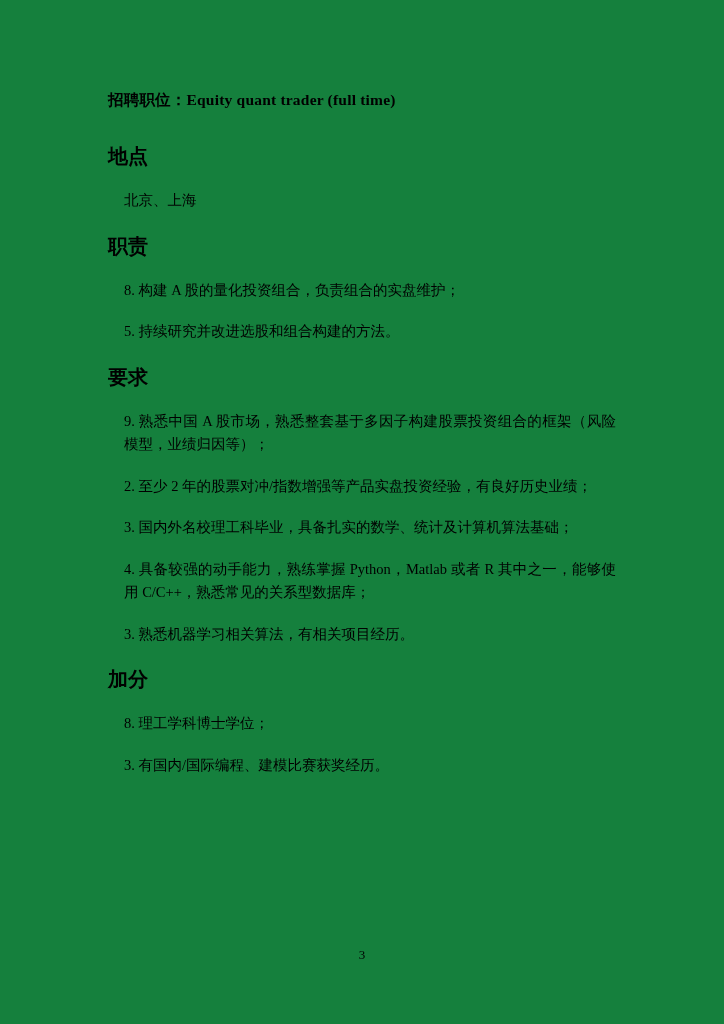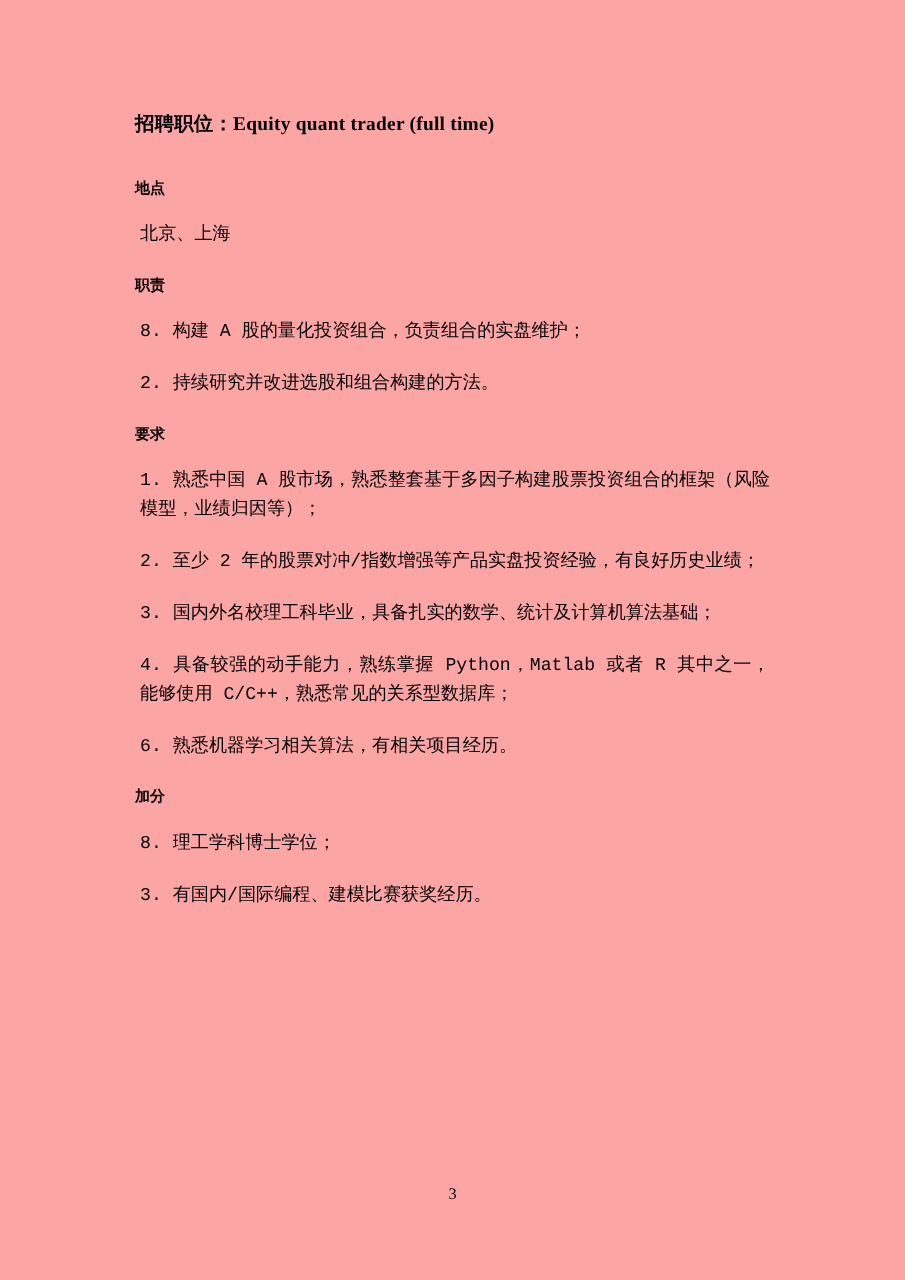--- a/index.html
+++ b/index.html
@@ -11,44 +11,43 @@
     height: 1024px;
     background: #ffffff;
     font-family: "Liberation Serif", "DejaVu Serif", serif;
     color: #000000;
     overflow: hidden;
   }
   .page {
     position: relative;
     width: 724px;
     height: 1024px;
-    background: #fca5a5;
+    background: #15803d;
     box-sizing: border-box;
     padding: 88px 108px 0 108px;
   }
   .doc-title {
     font-size: 15.5px;
     font-weight: bold;
     line-height: 1.5;
     margin: 0 0 30px 0;
     letter-spacing: 0.2px;
   }
   .section-heading {
-    font-size: 12px;
+    font-size: 20px;
     font-weight: bold;
     line-height: 1.5;
     margin: 0 0 18px 0;
   }
   .para {
     font-size: 14.5px;
     line-height: 1.62;
-    margin: 0 0 18px 4px;
+    margin: 0 0 18px 16px;
     text-align: justify;
     text-justify: inter-ideograph;
-    font-family: Liberation Mono, monospace;
   }
   .block {
     margin: 0;
     padding: 0;
   }
   .page-number {
     position: absolute;
     left: 0;
     right: 0;
     top: 948px;
@@ -65,30 +64,30 @@
   <h1 class="doc-title">招聘职位：Equity quant trader (full time)</h1>
 
   <div class="block">
     <div class="section-heading">地点</div>
     <p class="para">北京、上海</p>
   </div>
 
   <div class="block">
     <div class="section-heading">职责</div>
     <p class="para">8. 构建 A 股的量化投资组合，负责组合的实盘维护；</p>
-    <p class="para">2. 持续研究并改进选股和组合构建的方法。</p>
+    <p class="para">5. 持续研究并改进选股和组合构建的方法。</p>
   </div>
 
   <div class="block">
     <div class="section-heading">要求</div>
-    <p class="para">1. 熟悉中国 A 股市场，熟悉整套基于多因子构建股票投资组合的框架（风险模型，业绩归因等）；</p>
+    <p class="para">9. 熟悉中国 A 股市场，熟悉整套基于多因子构建股票投资组合的框架（风险模型，业绩归因等）；</p>
     <p class="para">2. 至少 2 年的股票对冲/指数增强等产品实盘投资经验，有良好历史业绩；</p>
     <p class="para">3. 国内外名校理工科毕业，具备扎实的数学、统计及计算机算法基础；</p>
     <p class="para">4. 具备较强的动手能力，熟练掌握 Python，Matlab 或者 R 其中之一，能够使用 C/C++，熟悉常见的关系型数据库；</p>
-    <p class="para">6. 熟悉机器学习相关算法，有相关项目经历。</p>
+    <p class="para">3. 熟悉机器学习相关算法，有相关项目经历。</p>
   </div>
 
   <div class="block">
     <div class="section-heading">加分</div>
     <p class="para">8. 理工学科博士学位；</p>
     <p class="para">3. 有国内/国际编程、建模比赛获奖经历。</p>
   </div>
 
 
   <div class="page-number">3</div>

